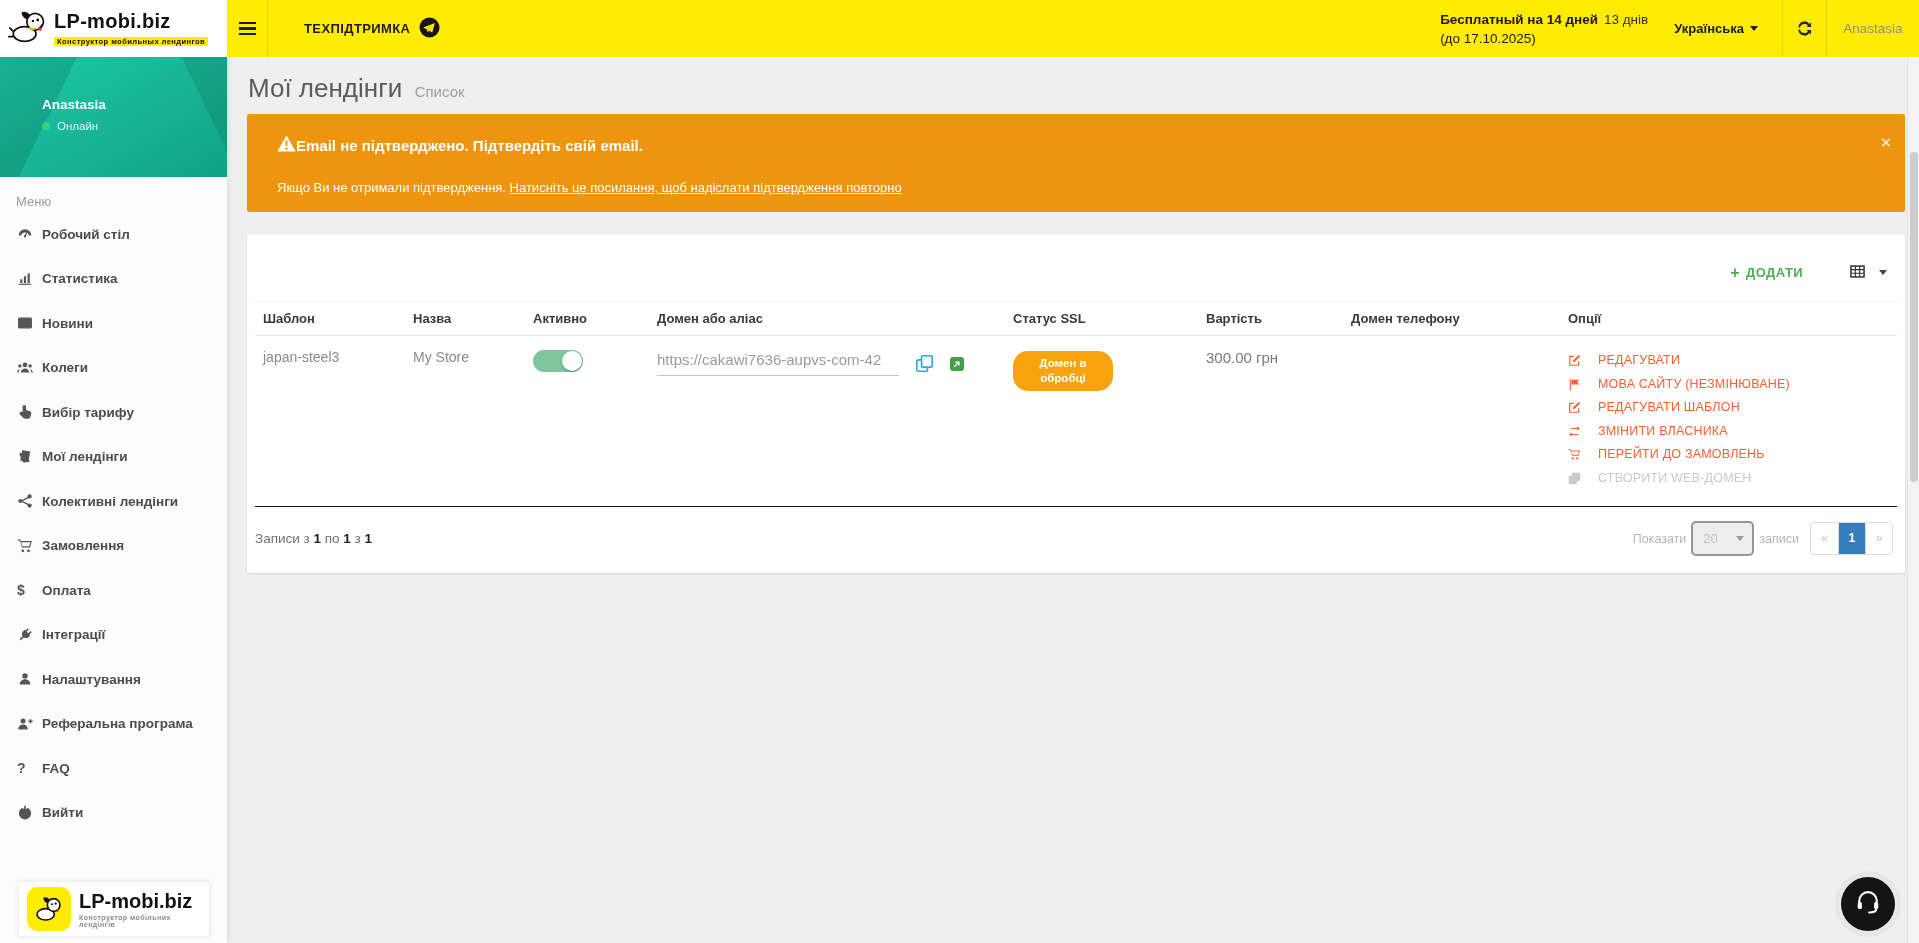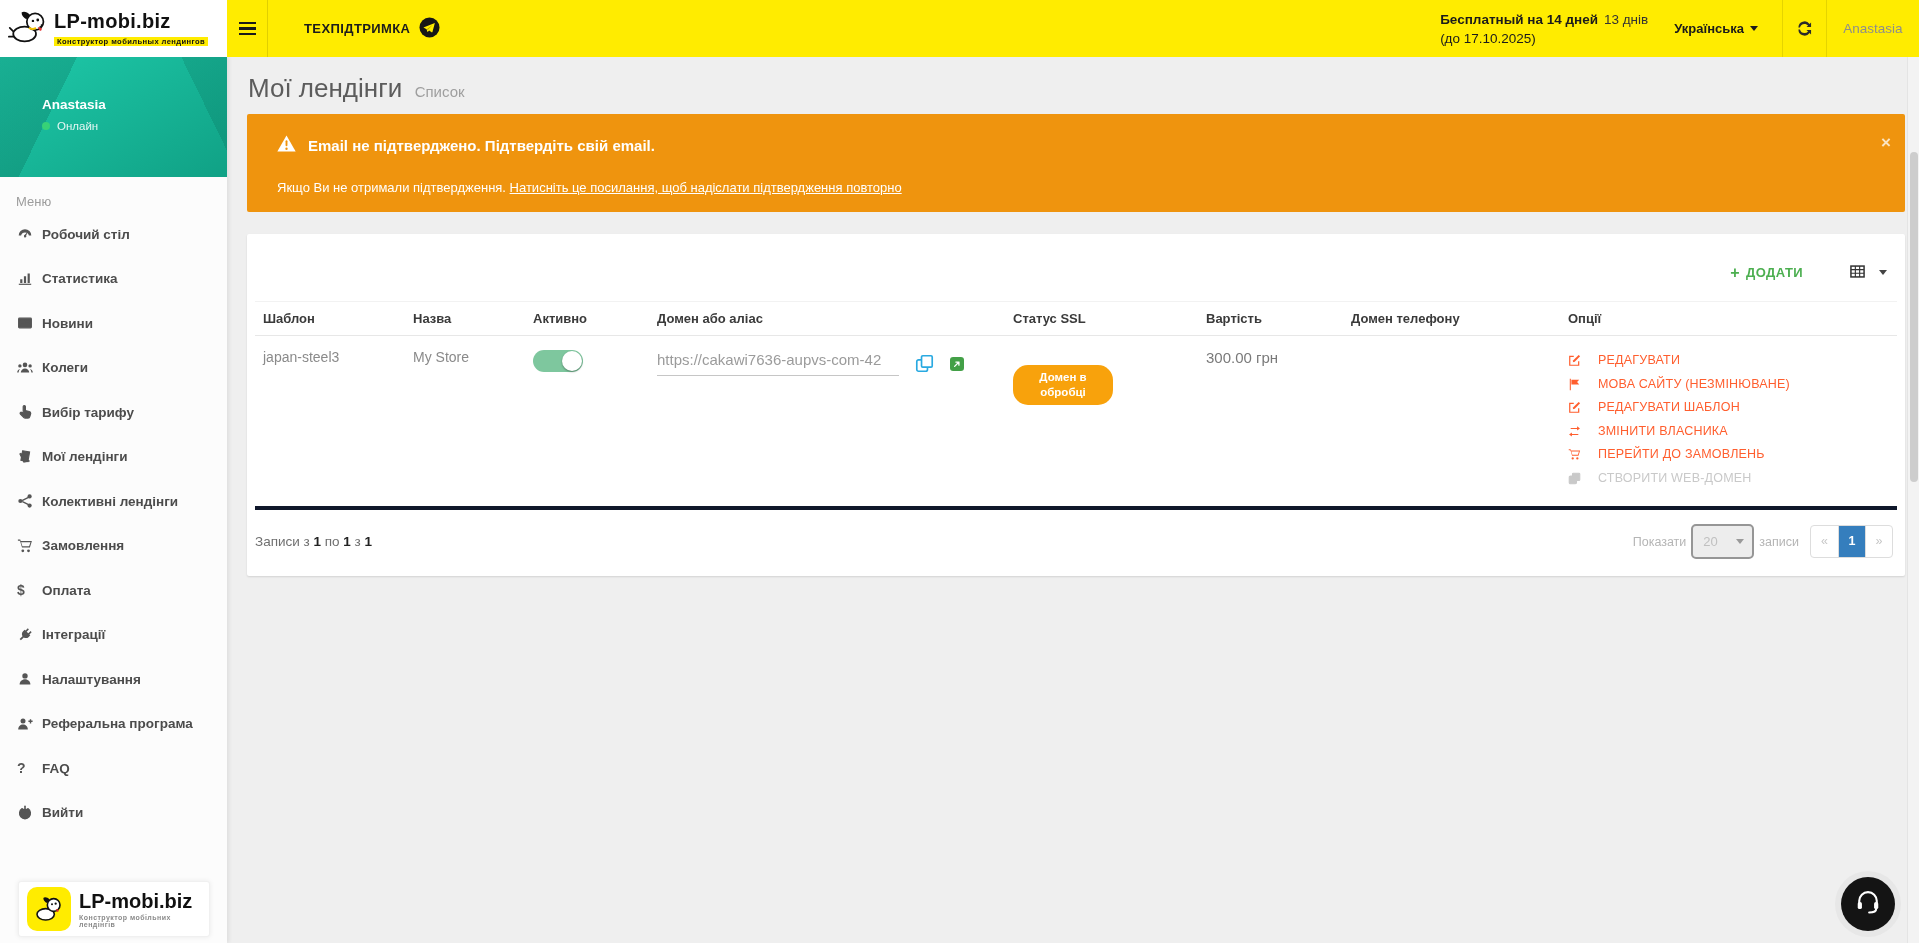--- a/index.html
+++ b/index.html
@@ -49,21 +49,21 @@
   .sb-txt{margin-left:8px;line-height:1;}
   .sb-title{font-size:20px;font-weight:bold;color:#111;}
   .sb-sub{font-size:7px;color:#8a8a8a;letter-spacing:.45px;margin-top:3px;font-weight:bold;}
 
   
   .main{position:absolute;top:57px;left:227px;width:1692px;padding:0 14px 0 20px;}
   .page-head{padding:16px 0 10px 1px;}
   .page-title{display:inline;font-size:26px;font-weight:400;color:#5c5c5c;margin:0;}
   .page-sub{font-size:15px;color:#9e9e9e;margin-left:8px;}
   .banner{position:relative;background:var(--banner);color:#fff;border-radius:2px;padding:21px 30px 17px;}
-  .banner-line1{display:flex;align-items:center;gap:12px;font-size:15px;font-weight:bold;}
+  .banner-line1{display:flex;align-items:center;font-size:15px;font-weight:bold;}
   .banner-line1 svg{width:19px;height:17px;}
   .banner-line2{margin-top:25px;font-size:13px;}
   .banner-line2 a{color:#fff;text-decoration:underline;cursor:pointer;}
   .banner-close{position:absolute;top:20px;right:14px;font-size:17px;font-weight:bold;color:rgba(255,255,255,.75);cursor:pointer;line-height:1;}
 
   .card{margin-top:22px;background:#fff;border-radius:2px;box-shadow:0 1px 2px rgba(0,0,0,.12);padding:0 8px;}
   .card-toolbar{height:67px;display:flex;align-items:center;justify-content:flex-end;gap:34px;padding:10px 4px 0 0;}
   .add-btn{border:none;background:transparent;color:var(--green);font-size:13px;font-weight:bold;letter-spacing:.4px;display:flex;align-items:center;gap:6px;cursor:pointer;}
   .add-btn .plus{font-size:16px;font-weight:bold;line-height:1;}
   .grid-btn{border:none;background:transparent;display:flex;align-items:center;gap:7px;cursor:pointer;}
@@ -76,29 +76,29 @@
   th{font-size:13px;font-weight:bold;color:#3a3a3a;text-align:left;padding:9px 8px;border-top:1px solid #f2f2f2;border-bottom:1px solid #e7e7e7;}
   td{vertical-align:top;padding:13px 8px 16px;font-size:14px;color:#8a8a8a;height:167px;}
   .switch{width:50px;height:22px;border-radius:12px;background:var(--toggle);position:relative;cursor:pointer;margin-top:1px;}
   .switch::after{content:"";position:absolute;right:1px;top:1px;width:20px;height:20px;border-radius:50%;background:#fff;box-shadow:0 1px 2px rgba(0,0,0,.35);}
   .domain-wrap{display:flex;align-items:flex-end;gap:16px;}
   .domain-input{width:242px;border:none;border-bottom:1px solid #c6c6c6;background:transparent;font-size:15px;color:#9b9b9b;padding:2px 0 7px;outline:none;font-family:inherit;}
   .copy-ic{color:#29a9e1;cursor:pointer;}
   .copy-ic svg{width:19px;height:19px;}
   .ext-ic{cursor:pointer;margin-bottom:2px;}
   .ext-ic svg{width:14px;height:14px;}
-  .badge{display:inline-block;width:100px;background:var(--badge);color:#fff;font-size:11.5px;font-weight:bold;text-align:center;line-height:1.3;padding:5px 10px;border-radius:15px;margin-top:16px;}
+  .badge{display:inline-block;width:100px;background:var(--badge);color:#fff;font-size:11.5px;font-weight:bold;text-align:center;line-height:1.3;padding:5px 10px;border-radius:15px;margin-top:2px;}
   .price{font-size:15px;color:#7a7a7a;}
   .opts{line-height:23.5px;}
   .opt{display:flex;align-items:center;gap:17px;color:var(--orange);font-size:12.5px;letter-spacing:.2px;text-decoration:none;cursor:pointer;white-space:nowrap;}
   .opt .oi{display:flex;align-items:center;}
   .opt svg{width:13px;height:13px;fill:currentColor;}
   .opt.disabled{color:#c9c9c9;cursor:default;}
 
-  .card-footer{border-top:4px solid #0f172a;display:flex;align-items:center;justify-content:space-between;padding:14px 4px 17px 0;}
+  .card-footer{border-top:1px solid #0f172a;display:flex;align-items:center;justify-content:space-between;padding:14px 4px 17px 0;}
   .summary{font-size:13.5px;color:#6f6f6f;}
   .summary b{color:#222;}
   .foot-right{display:flex;align-items:center;gap:5px;}
   .muted{font-size:12.5px;color:#b5b5b5;}
   .select-fake{width:63px;height:35px;border:2px solid #969696;border-radius:5px;background:#ededed;display:flex;align-items:center;justify-content:space-between;padding:0 8px 0 10px;color:#c0c0c0;font-size:13px;cursor:pointer;}
   .select-fake .caret{border-top-color:#9a9a9a;}
   .pager{display:flex;list-style:none;margin:0 0 0 6px;padding:0;border:1px solid #ddd;border-radius:4px;overflow:hidden;background:#fff;}
   .pager li{width:27px;height:31px;line-height:31px;text-align:center;font-size:12.5px;color:#c6c6c6;border-left:1px solid #ddd;cursor:pointer;}
   .pager li:first-child{border-left:none;}
   .pager li.active{background:var(--blue);color:#fff;font-weight:bold;cursor:default;}

